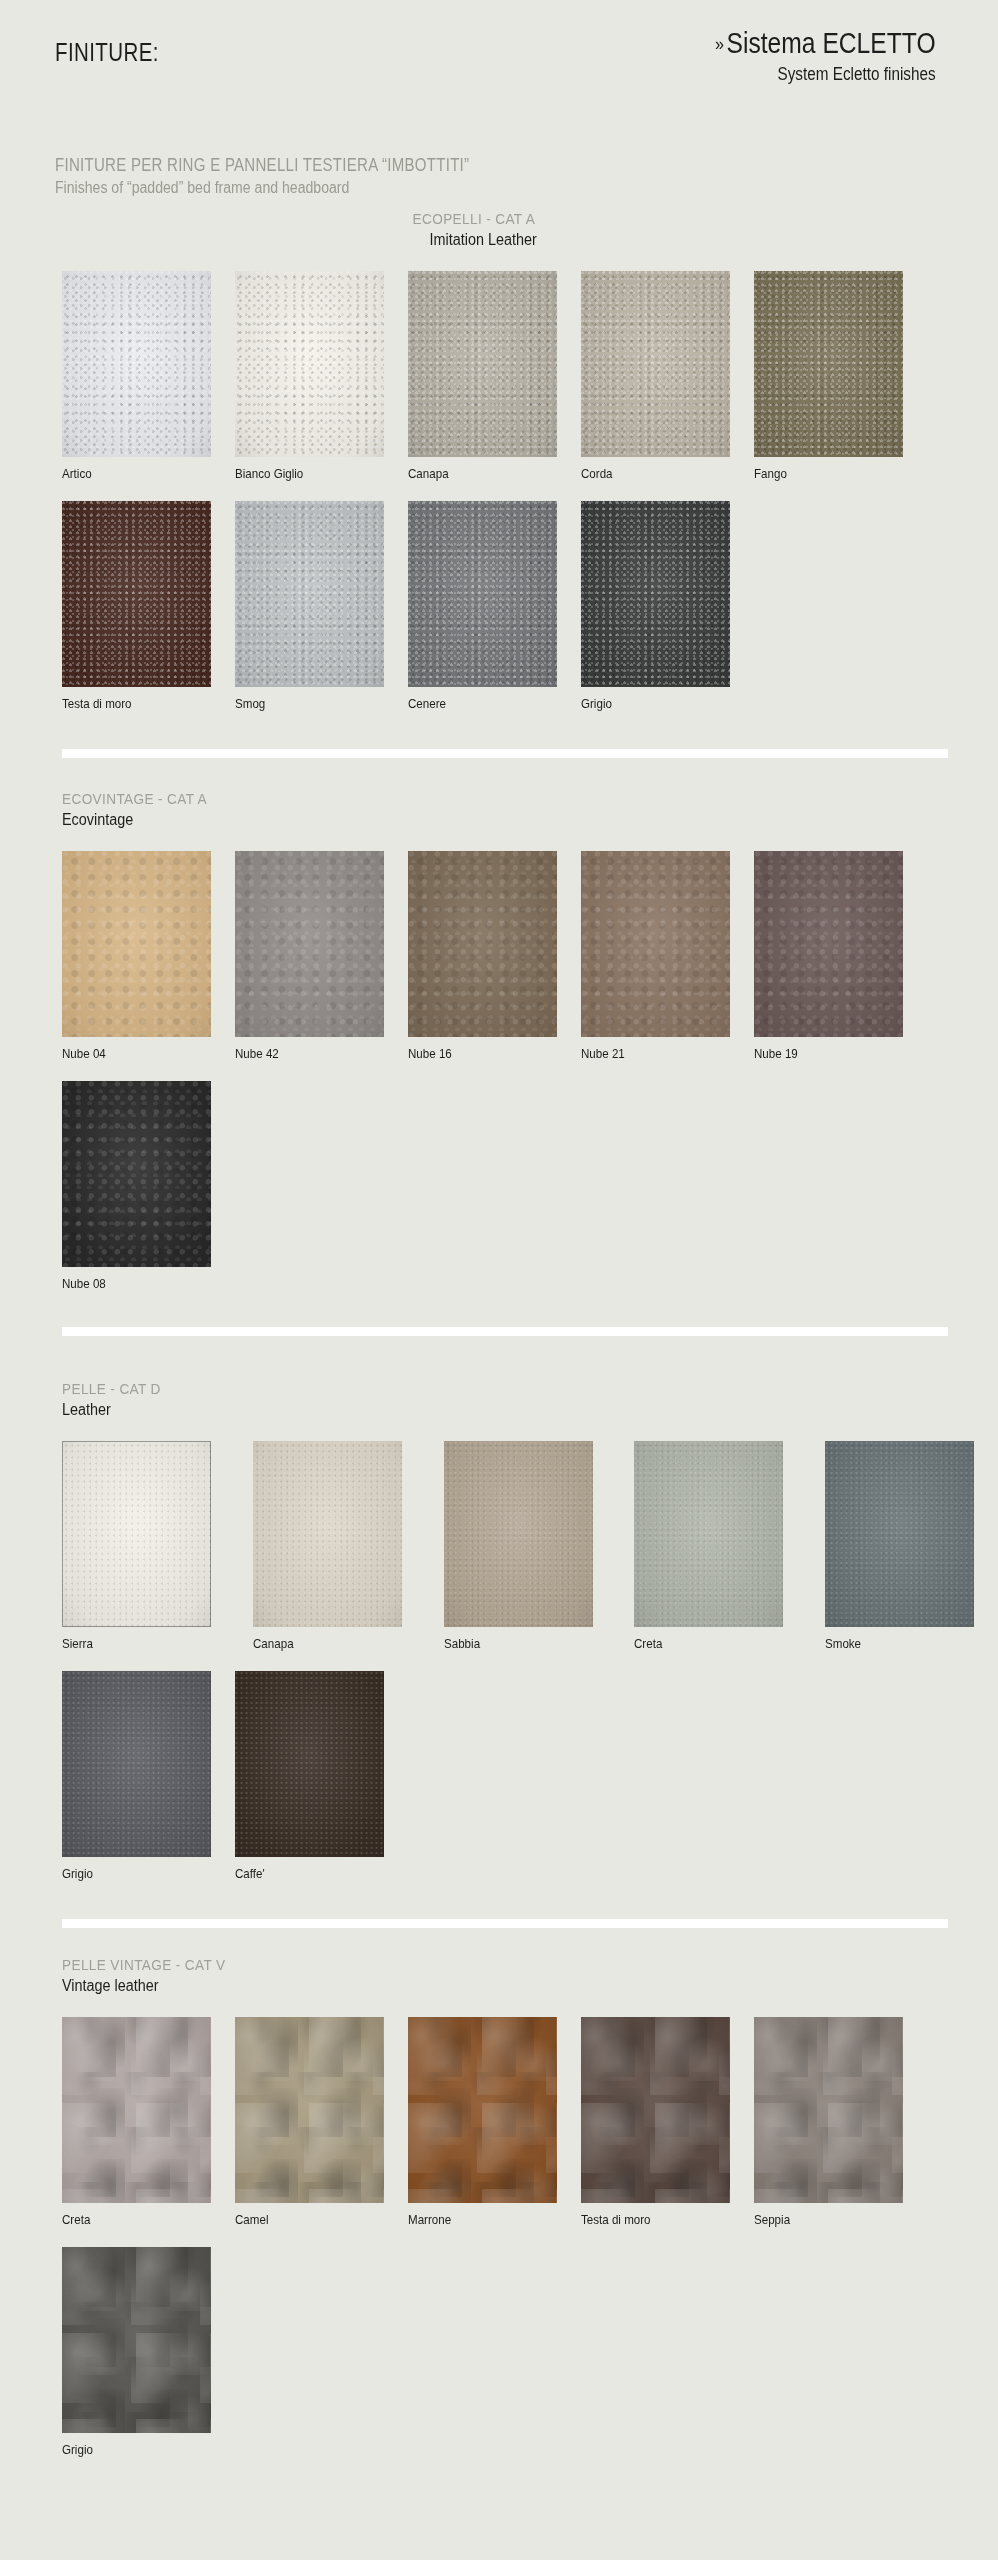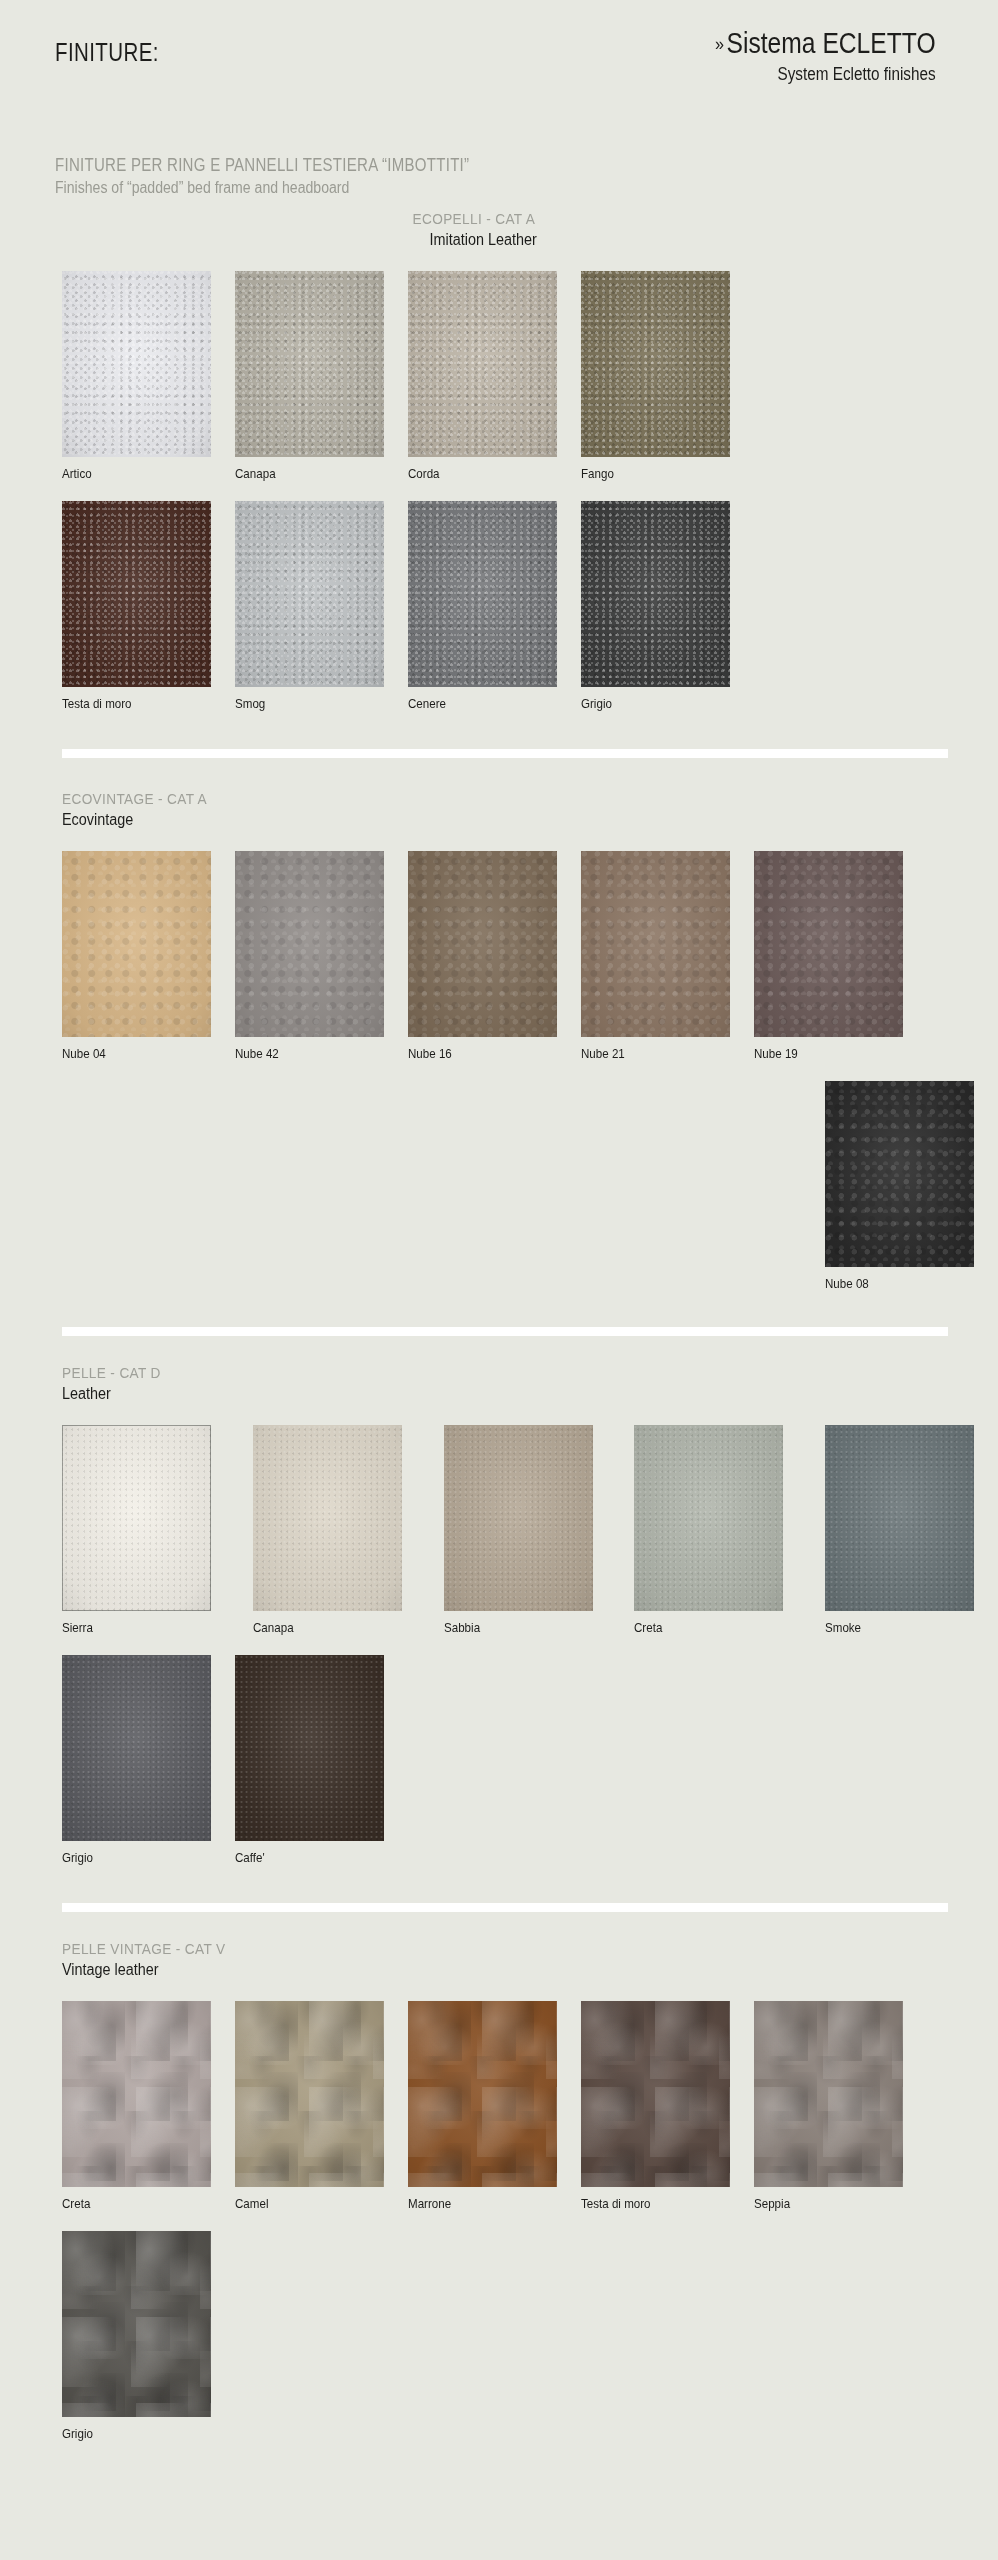--- a/index.html
+++ b/index.html
@@ -214,20 +214,27 @@
       </div>
       <div class="sw-row" style="margin-top: 22px;">
         <div class="sw-cell">
           <div class="sw-box" style="background: rgb(233, 234, 238);">
             <div class="sw-tex tex-pebble"></div>
             <div class="tex-vign"></div>
           </div>
           <div class="sw-label">Artico</div>
         </div>
         <div class="sw-cell">
+          <div class="sw-box" style="background: rgb(244, 241, 234);">
+            <div class="sw-tex tex-pebble"></div>
+            <div class="tex-vign"></div>
+          </div>
+          <div class="sw-label">Bianco Giglio</div>
+        </div>
+        <div class="sw-cell">
           <div class="sw-box" style="background: rgb(181, 177, 165);">
             <div class="sw-tex tex-pebble"></div>
             <div class="tex-vign"></div>
           </div>
           <div class="sw-label">Canapa</div>
         </div>
         <div class="sw-cell">
           <div class="sw-box" style="background: rgb(189, 181, 167);">
             <div class="sw-tex tex-pebble"></div>
             <div class="tex-vign"></div>
@@ -309,33 +316,33 @@
           <div class="sw-label">Nube 21</div>
         </div>
         <div class="sw-cell">
           <div class="sw-box" style="background: rgb(107, 90, 88);">
             <div class="sw-tex tex-suede"></div>
             <div class="tex-vign"></div>
           </div>
           <div class="sw-label">Nube 19</div>
         </div>
       </div>
-      <div class="sw-row" style="margin-top: 20px; justify-content: flex-end;">
+      <div class="sw-row" style="margin-top: 20px;">
         <div class="sw-cell">
           <div class="sw-box" style="background: rgb(42, 42, 42);">
             <div class="sw-tex tex-suede"></div>
             <div class="tex-vign"></div>
           </div>
           <div class="sw-label">Nube 08</div>
         </div>
       </div>
     </div>
     <div class="section">
       <div class="sep-bar" style="margin-top: 36px; margin-bottom: 0px;"></div>
-      <div class="sec-head" style="padding-top: 28px;">
+      <div class="sec-head" style="padding-top: 44px;">
         <div class="cat">PELLE - CAT D</div>
         <div class="name">Leather</div>
       </div>
       <div class="sw-row" style="margin-top: 22px; justify-content: space-between;">
         <div class="sw-cell">
           <div class="sw-box bordered" style="background: rgb(242, 239, 231);">
             <div class="sw-tex tex-fine"></div>
             <div class="tex-vign"></div>
           </div>
           <div class="sw-label">Sierra</div>

